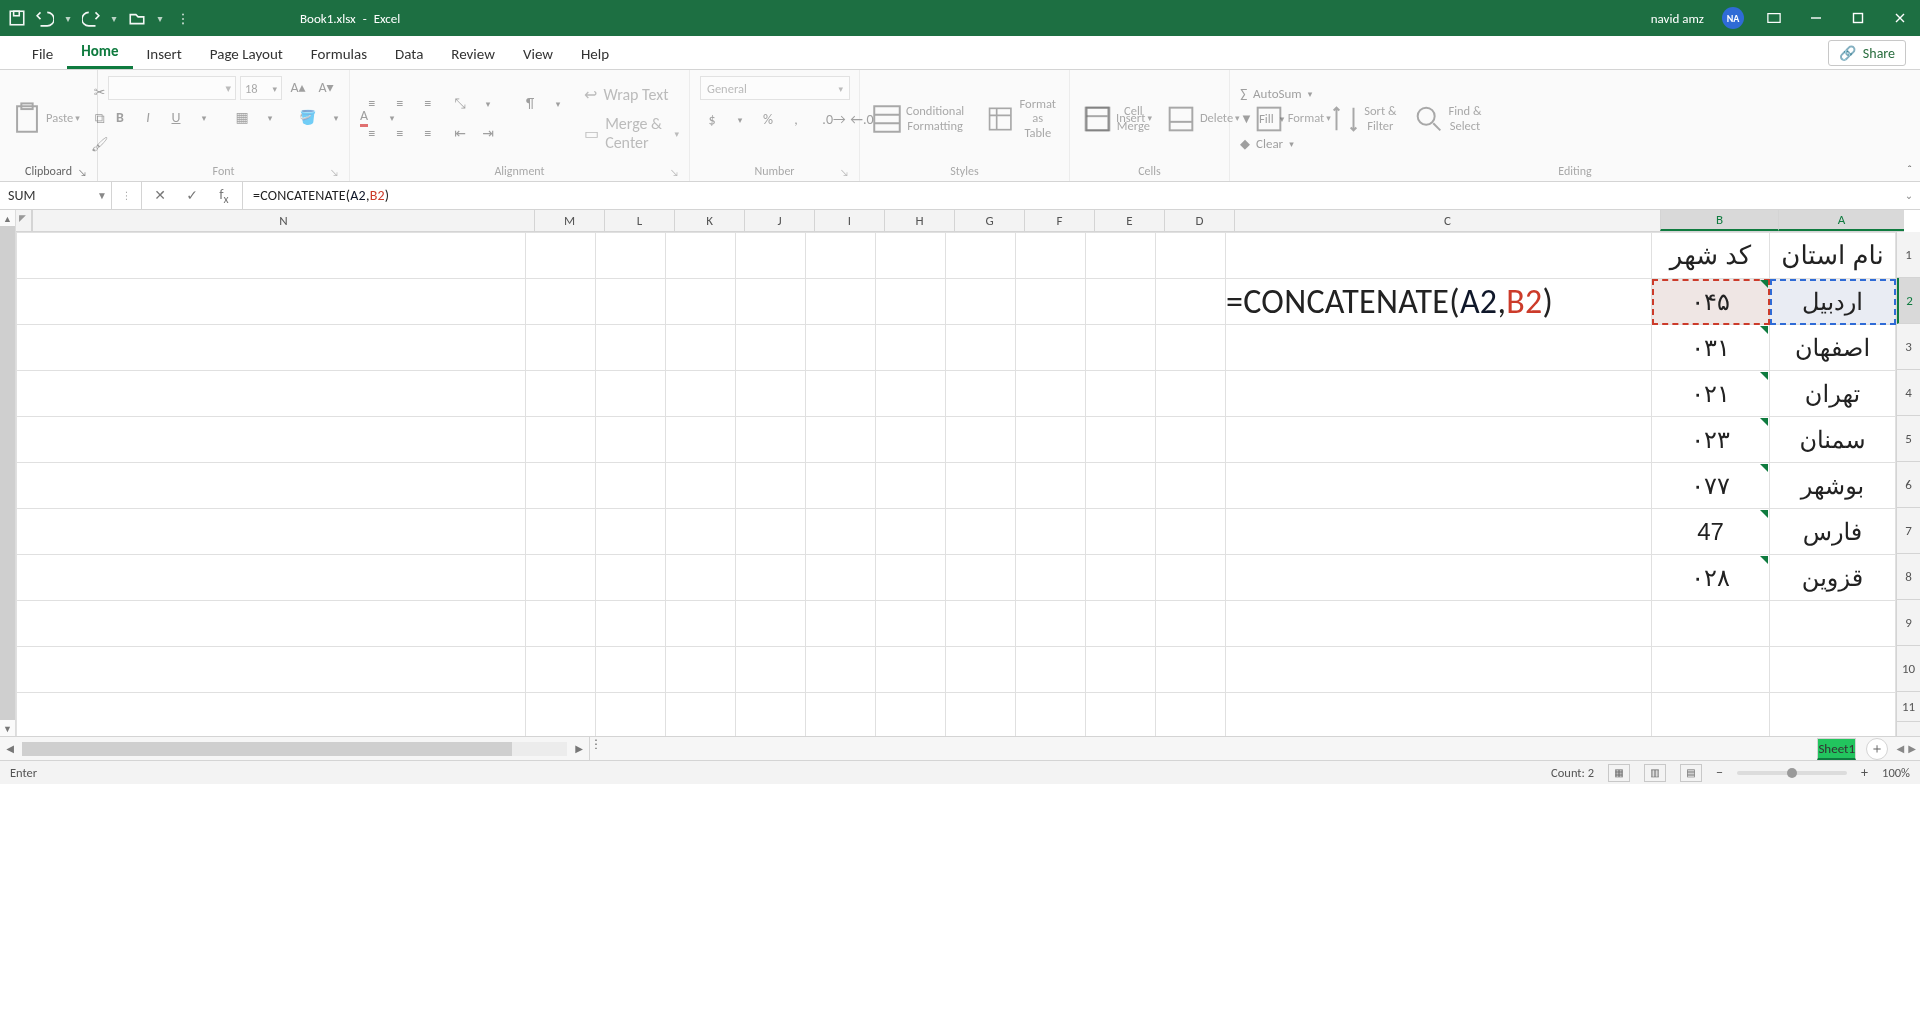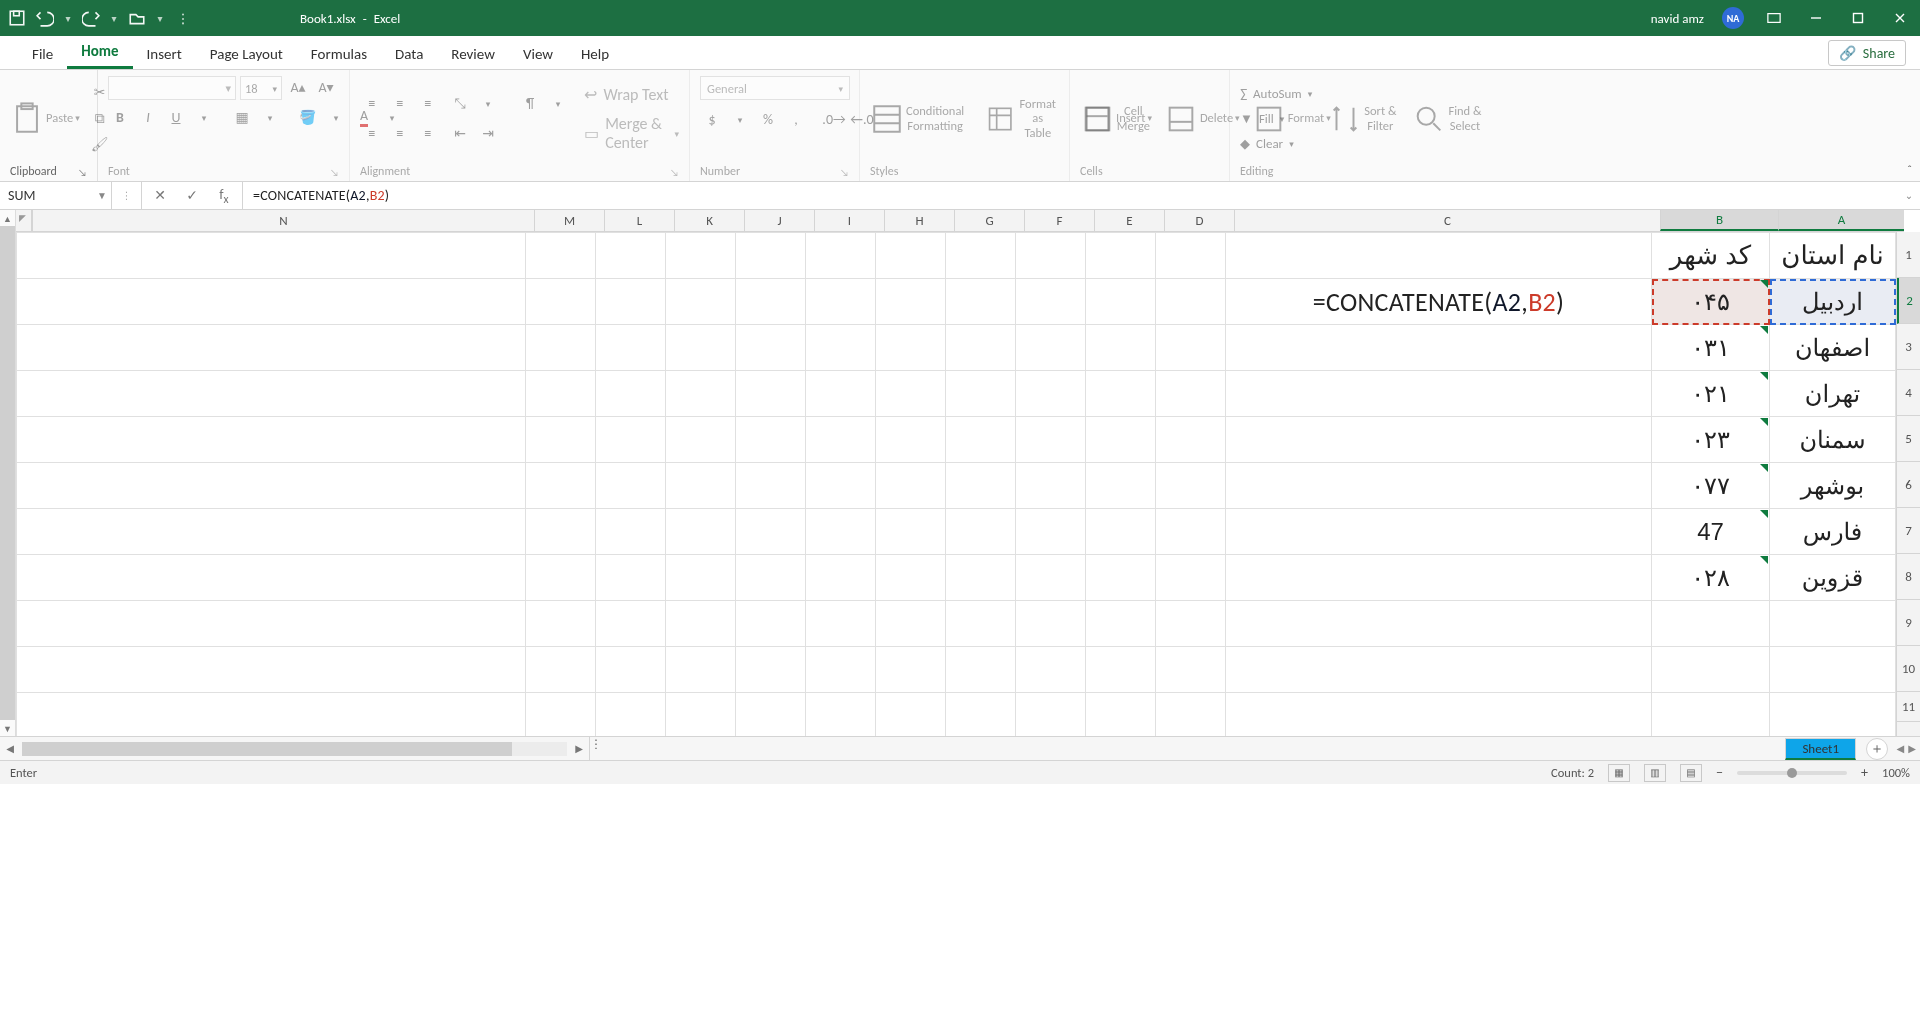--- a/index.html
+++ b/index.html
@@ -33,21 +33,21 @@
   .share-btn { position: absolute; right: 14px; top: 4px; height: 26px;
                border: 1px solid #c8c8c8; border-radius: 3px; padding: 2px 10px;
                display: flex; align-items: center; gap: 6px; font-size: 14px; color: #2a6e3f; }
 
   
   .ribbon { height: 112px; background: #fafafa; display: flex; position: relative;
             border-bottom: 1px solid #d4d4d4; }
   .group { display: flex; flex-direction: column; justify-content: space-between;
            border-right: 1px solid #e1e1e1; padding: 6px 10px 0 10px; }
   .group-body { flex: 1; display: flex; align-items: center; gap: 8px; }
-  .group-label { text-align: left; font-size: 12px; color: #666; padding: 3px 0; position: relative; }
+  .group-label { text-align: center; font-size: 12px; color: #666; padding: 3px 0; position: relative; }
   .dlg-launcher { position: absolute; right: 0; bottom: 2px; font-size: 10px; color: #888; }
   .big-btn { display: flex; flex-direction: row; align-items: center; gap: 2px;
              font-size: 12.5px; color: #666; text-align: center; line-height: 1.15; }
   .big-ico { width: 34px; height: 34px; }
   .disabled { opacity: .55; }
   .mini-btn { width: 24px; height: 22px; display: flex; align-items: center; justify-content: center;
               color: #555; font-size: 14px; }
   .row { display: flex; gap: 4px; }
   .col { display: flex; flex-direction: column; gap: 4px; }
   .font-picker { width: 128px; height: 24px; border: 1px solid #d0d0d0; background: #fff;
@@ -100,42 +100,42 @@
   .vscroll .arrow { height: 16px; display:flex; align-items:center; justify-content:center;
                     font-size:9px; color:#777; background:#fafafa;}
   .vscroll .thumb { background: #cfcfcf; }
 
   .cells { position: absolute; top: 22px; left: 16px; right: 24px; bottom: 0; direction: rtl; }
   .cells table { border-collapse: collapse; width: 100%; table-layout: fixed; }
   .cells td { border: 1px solid #e0e0e0; height: 46px; font-size: 24px; text-align: center;
               color: #222; background: #fff; position: relative; }
   .cells td.header { font-family: Tahoma, Arial; font-weight: 400; font-size: 26px; }
   .cells td.fa { font-family: Tahoma, Arial; direction: rtl; }
-  .cells td.formula { text-align: center; font-size: 26px; font-family: "Segoe UI", Arial;
+  .cells td.formula { text-align: left; font-size: 34px; font-family: "Segoe UI", Arial;
                       direction: ltr; letter-spacing: .3px; }
   .green-tri::after{ content:""; position:absolute; top:1px; right:1px; width:0; height:0;
                      border-top:8px solid #0f7b3f; border-left:8px solid transparent; }
 
   
   .ref-a2 { outline: 2px dashed #2f6bd6; outline-offset: -2px; background: #e9ecf3 !important; }
   .ref-b2 { outline: 2px dashed #cc3b2a; outline-offset: -2px; background: #efe6e4 !important; }
 
   .fblue { color: #0f172a; }
   .fred  { color: #cc3b2a; }
 
   
   .sheet-row { height: 24px; border-top: 1px solid #d4d4d4; display: flex; align-items: stretch;
                background: #f6f6f6; position: relative; font-size: 12px; color: #666; }
   .hscroll { flex: 0 0 590px; display: flex; align-items: center; border-right: 1px solid #d4d4d4;}
   .hscroll .harrow { width: 20px; text-align:center; font-size:10px; color:#777;}
   .hscroll .htrack { flex: 1; height: 14px; background: #ececec; position: relative; margin: 0 2px;}
   .hscroll .hthumb { position: absolute; left: 0; top: 0; bottom: 0; width: 490px; background: #cfcfcf; }
   .sheet-tabs { position: absolute; right: 32px; display: flex; align-items: center; gap: 10px; height: 100%; }
-  .sheet-tab { background: #0ea5e9; border: 1px solid #d4d4d4; border-bottom: 2px solid #0f7b3f;
-               padding: 2px 16px; font-size: 13px; color: #333; }
+  .sheet-tab { background: #22c55e; border: 1px solid #d4d4d4; border-bottom: 2px solid #0f7b3f;
+               padding: 2px 0; font-size: 13px; color: #333; }
   .new-sheet-btn { width: 22px; height: 22px; border: 1px solid #d4d4d4; border-radius: 50%;
                    display:flex; align-items:center; justify-content:center; font-size:14px; color:#666;
                    background:#fff; }
   .sheet-nav-arrows { position: absolute; right: 4px; display: flex; gap: 4px; height:100%; align-items:center;}
   .sheet-nav-arrows span{ font-size:10px; color:#888;}
   .sheet-resize { width:10px;}
 
   
   .statusbar { height: 24px; background: #f3f3f3; border-top: 1px solid #d4d4d4;
                display: flex; align-items: center; font-size: 12.5px; color: #555;

